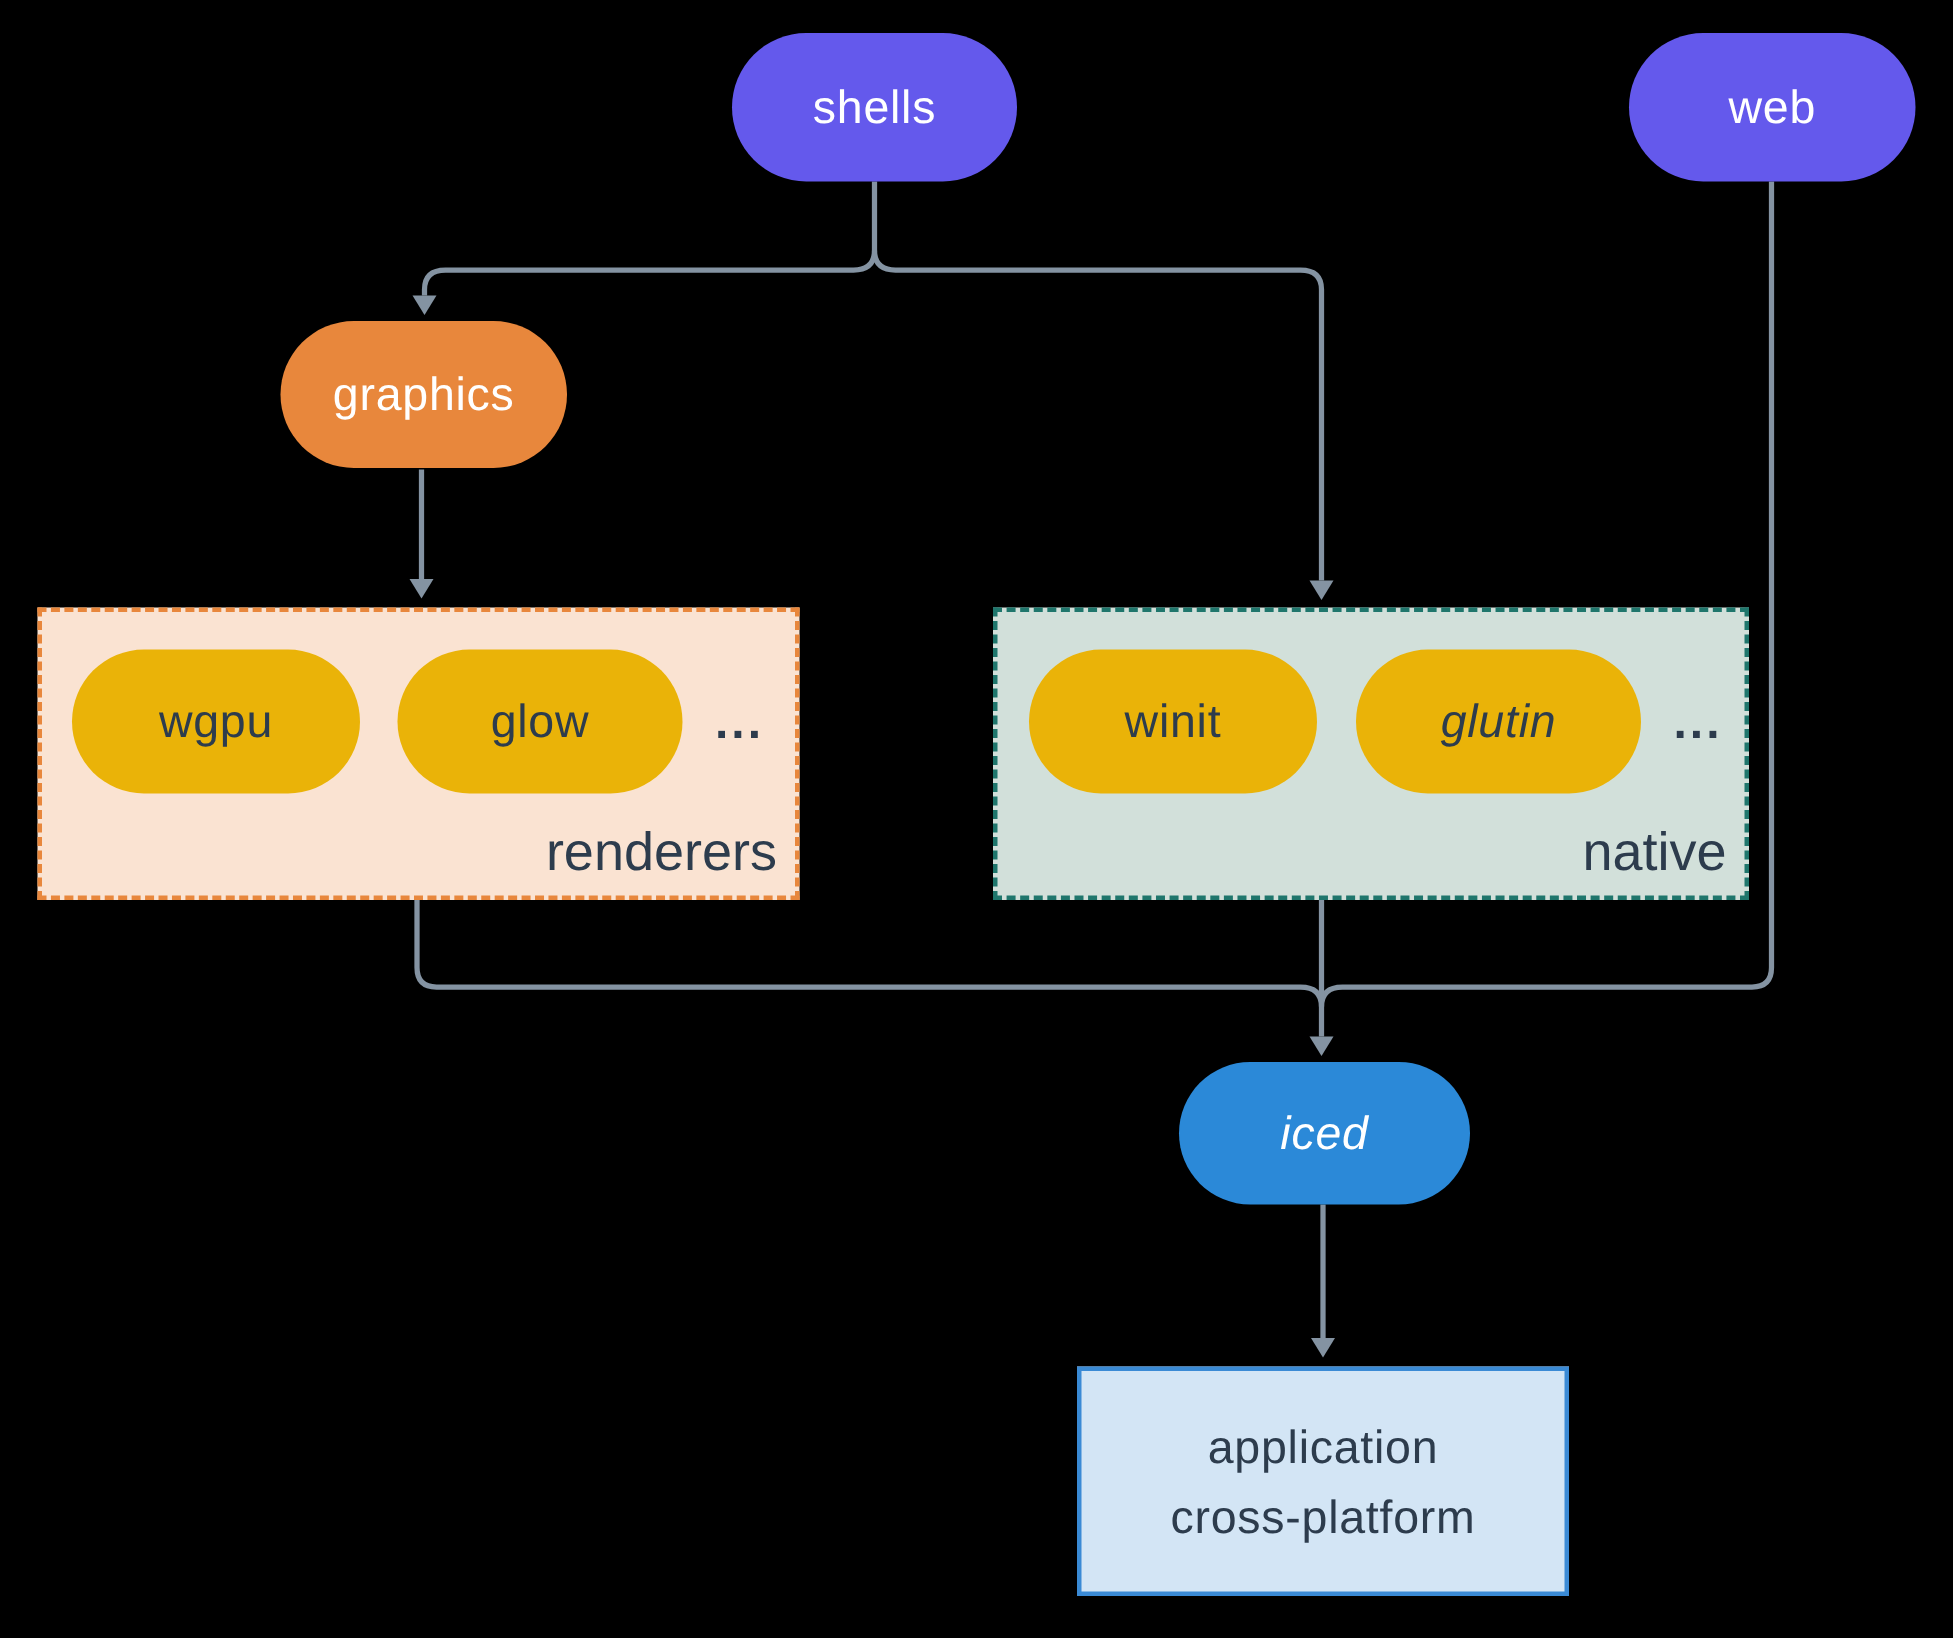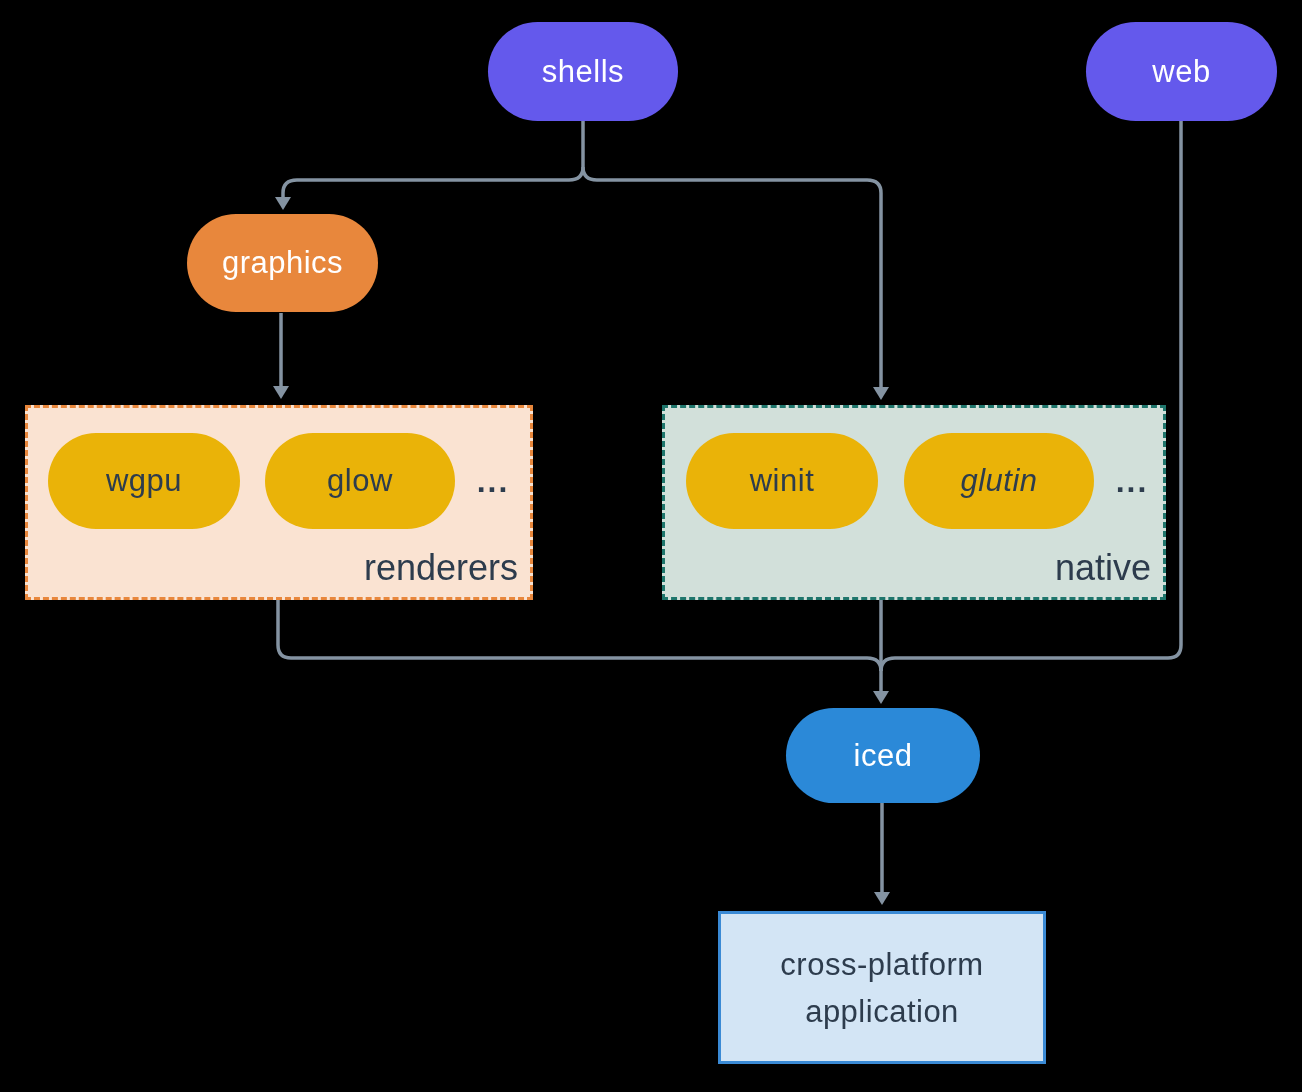--- a/index.html
+++ b/index.html
@@ -92,20 +92,20 @@
     <div class="group-label">renderers</div>
   </div>
 
   <div class="group shells" style="left:630px; top:405px; width:504px; height:195px;margin-left:32px;">
     <div class="white-pill" style="left:21px; top:25px; width:192px; height:96px;">winit</div>
     <div class="white-pill" style="left:239px; top:25px; width:190px; height:96px;font-style:italic;">glutin</div>
     <div class="dots" style="left:437px; top:25px; width:60px; height:96px;">...</div>
     <div class="group-label">native</div>
   </div>
 
-  <div class="pill blue" style="left:786px; top:708px; width:194px; height:95px;">iced</div>
+  <div class="pill blue" style="left:786px; top:708px; width:194px; height:95px;font-style:italic;">iced</div>
 
   <div class="app-box" style="left:718px; top:911px; width:328px; height:153px;">
+    <span>application</span>
     <span>cross-platform</span>
-    <span>application</span>
   </div>
 
 </div>
 
 </body></html>

